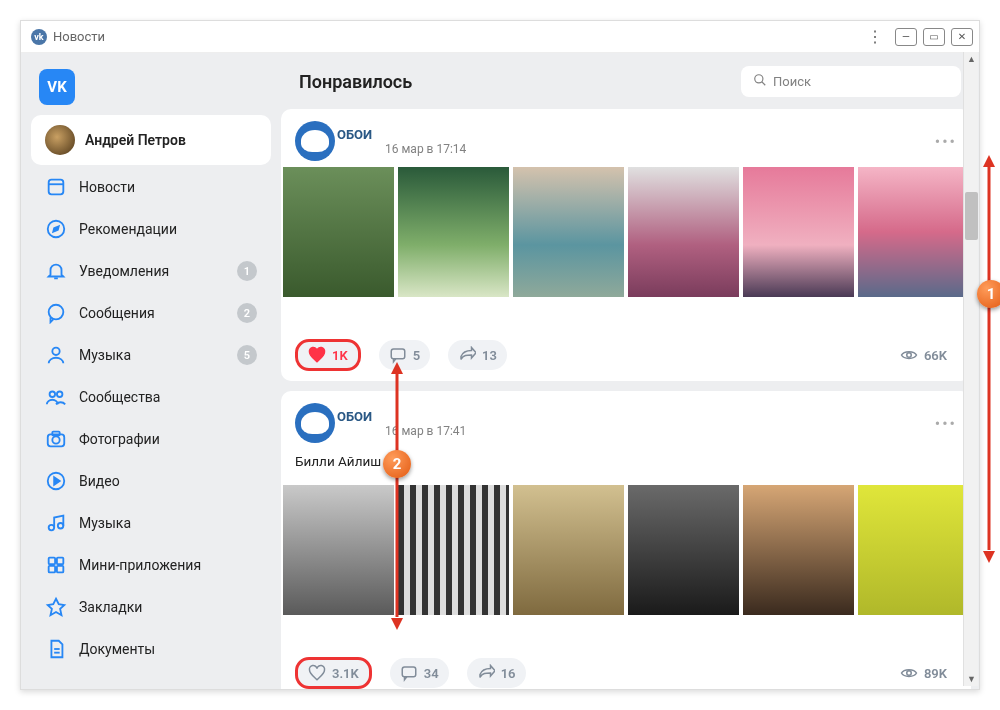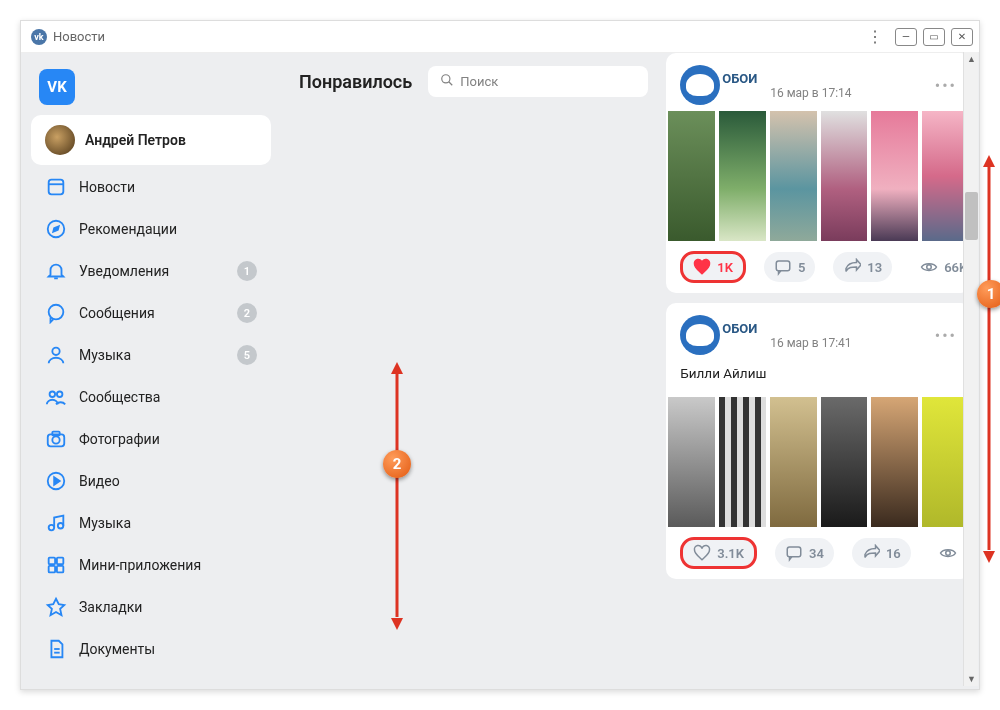--- a/index.html
+++ b/index.html
@@ -21,21 +21,21 @@
 .vk-logo { width: 36px; height: 36px; border-radius: 8px; background: #2787f5; color: #fff; font-weight: 700; display: flex; align-items:center; justify-content:center; font-size: 15px; margin: 4px 0 8px 8px; }
 .profile-row { background: #fff; border-radius: 10px; padding: 10px 14px; display: flex; align-items: center; gap: 10px; font-weight: 600; color: #222; font-size: 14px; }
 .avatar { width: 30px; height: 30px; border-radius: 50%; background: radial-gradient(circle at 40% 40%, #c9a063, #4b3416); }
 .nav-item { display: flex; align-items: center; gap: 12px; padding: 9px 14px; border-radius: 8px; color: #2a5885; font-size: 14px; cursor: pointer; }
 .nav-icon { width: 22px; height: 22px; display: flex; align-items: center; justify-content: center; }
 .nav-icon svg { stroke: #2787f5; fill: none; stroke-width: 2; }
 .nav-label { flex: 1; color: #222; }
 .badge { background: #c4c8cc; color: #fff; border-radius: 10px; min-width: 20px; height: 20px; font-size: 11px; font-weight: 600; display: flex; align-items: center; justify-content: center; padding: 0 6px; }
 
 
-.main { flex: 1; display: flex; flex-direction: row; overflow: hidden; }
+.main { flex: 1; display: flex; flex-direction: column; overflow: hidden; }
 .topbar { height: 56px; display: flex; align-items: center; padding: 0 18px; gap: 16px; }
 .page-title { font-size: 18px; font-weight: 600; color: #222; flex: 0 0 auto; margin-right: auto; }
 .search-box { background: #fff; border-radius: 8px; display: flex; align-items: center; gap: 6px; padding: 7px 12px; color: #828282; font-size: 13px; width: 220px; }
 .feed { flex: 1; overflow-y: auto; padding: 0 2px 10px 0; }
 
 .post { background: #fff; border-radius: 10px; margin: 0 6px 10px 0; overflow: hidden; }
 .post-head { display: flex; align-items: center; padding: 12px 14px 6px; gap: 2px; }
 .post-avatar { width: 40px; height: 40px; border-radius: 50%; background: #2a6fbf; display:flex; align-items:center; justify-content:center; overflow: hidden; }
 .cat-face { width: 28px; height: 22px; background: #fff; border-radius: 50% 50% 40% 40%; position: relative; }
 .post-title { font-weight: 700; font-size: 13px; color: #2a5885; }
@@ -51,21 +51,21 @@
 .g1e { background: linear-gradient(180deg,#e67a9a,#f0b0c0 60%,#4a3a55); }
 .g1f { background: linear-gradient(180deg,#f5b5c6,#d56a8a 50%,#5a6a8a); }
 .g2a { background: linear-gradient(180deg,#c9c9c9,#5a5a5a); }
 .g2b { background: repeating-linear-gradient(90deg,#333 0 6px,#ddd 6px 12px); }
 .g2c { background: linear-gradient(180deg,#d2c090,#7f6a3f); }
 .g2d { background: linear-gradient(180deg,#6a6a6a,#1a1a1a); }
 .g2e { background: linear-gradient(180deg,#d6a675,#3a2a1e); }
 .g2f { background: linear-gradient(180deg,#e0e63a,#b0b82a); }
 
 .actions { display: flex; align-items: center; gap: 18px; padding: 10px 14px; }
-.action { display: flex; align-items: center; gap: 6px; color: #818c99; font-size: 13px; font-weight: 600; padding: 6px 10px; border-radius: 16px; cursor: pointer; background: #f0f2f5; }
+.action { display: flex; align-items: center; gap: 6px; color: #818c99; font-size: 13px; font-weight: 600; padding: 6px 10px; border-radius: 16px; cursor: pointer; background: #f0f2f5; margin-top: 32px; }
 .action.views { margin-left: auto; background: transparent; }
 .liked .heart-svg { fill: #ff3347; stroke: #ff3347; }
 .liked { color: #ff3347; }
 .highlight { border: 3px solid #e33; border-radius: 14px; padding: 4px 10px; }
 
 .scroll-track { position: absolute; right: 22px; top: 52px; bottom: 24px; width: 15px; background: #f1f1f1; border-left: 1px solid #e0e0e0; }
 .scroll-arrow { position: absolute; left: 1px; width: 13px; height: 14px; display:flex; align-items:center; justify-content:center; font-size: 9px; color: #666; }
 .scroll-arrow.up { top: 0; }
 .scroll-arrow.down { bottom: 0; }
 .scroll-thumb { position: absolute; left: 1px; top: 140px; width: 13px; height: 48px; background: #c0c0c0; border-radius: 2px; }

